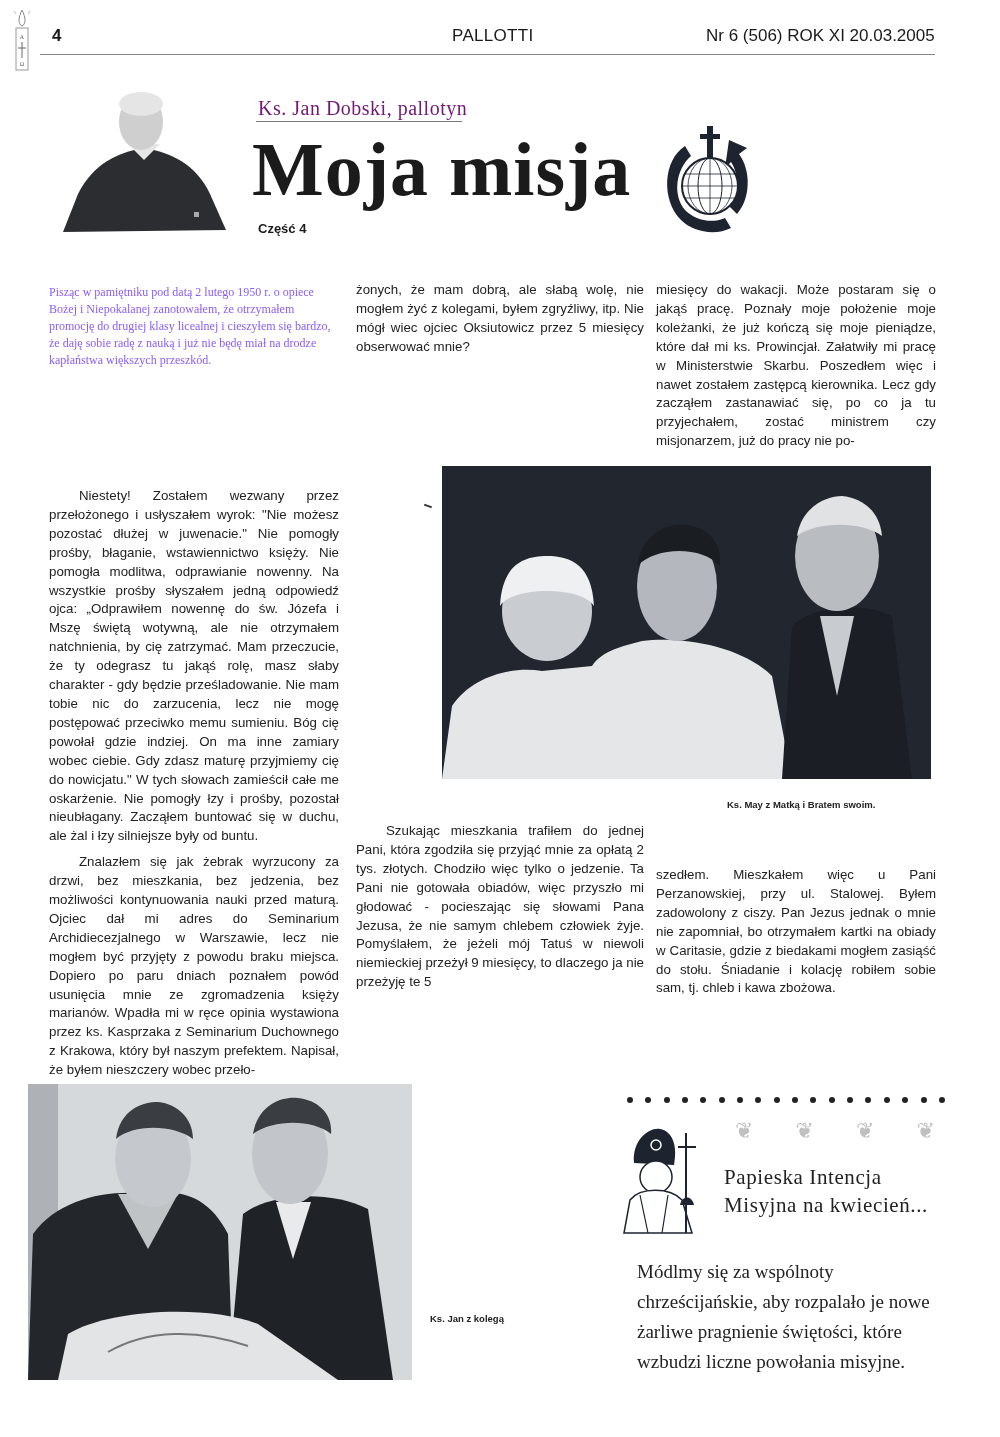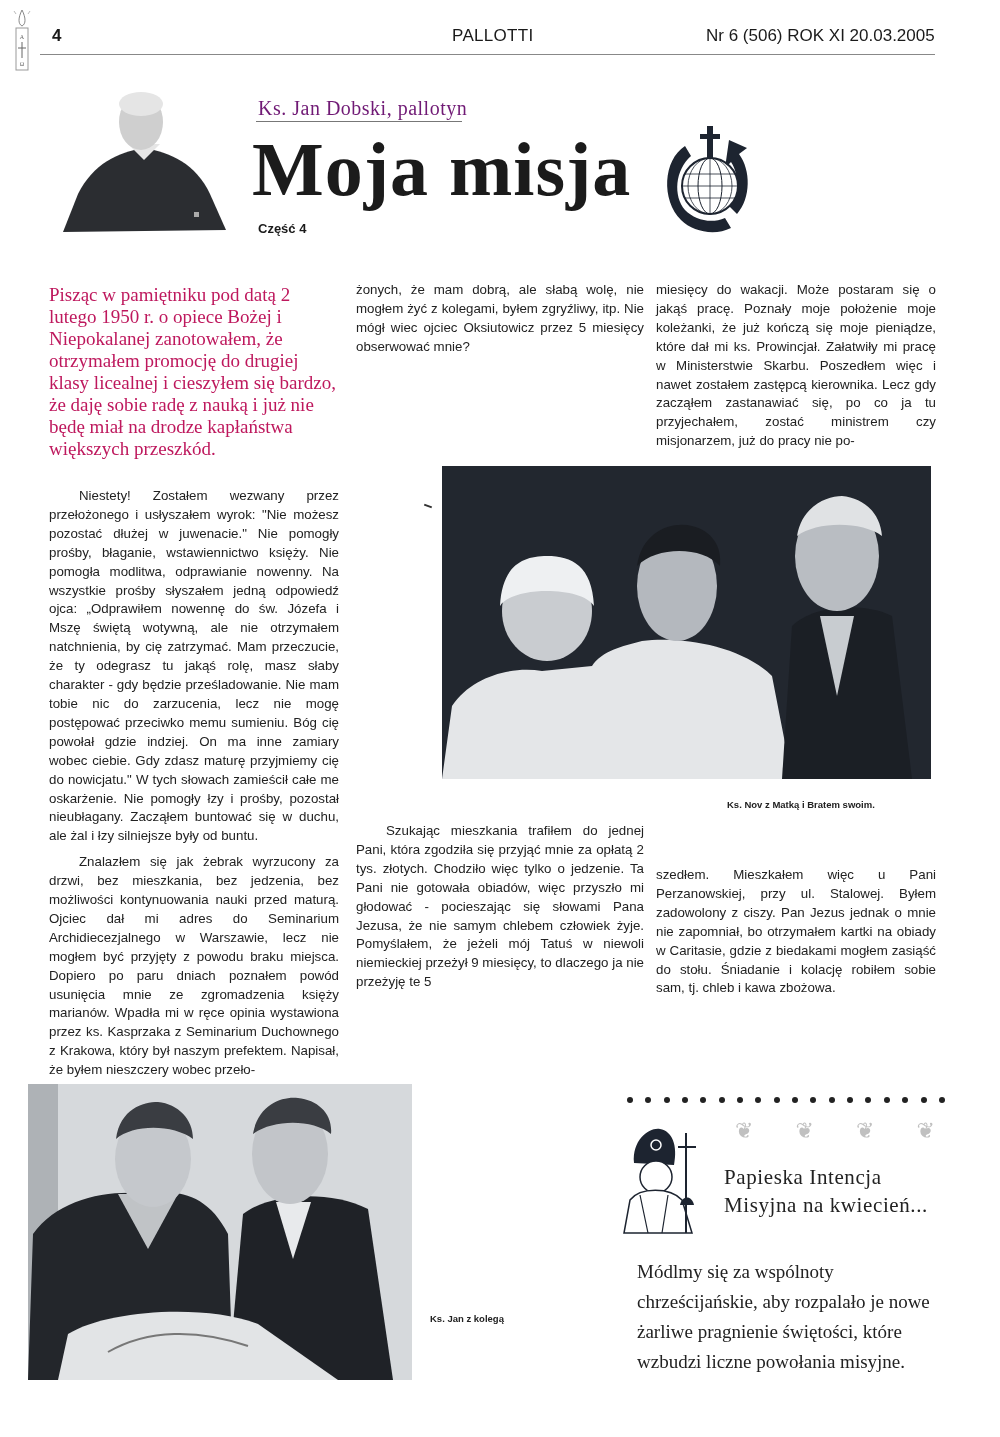--- a/index.html
+++ b/index.html
@@ -17,21 +17,21 @@
   .portrait { left: 58px; top: 82px; width: 172px; height: 152px; }
 
   
   .byline { left: 258px; top: 97px; font-family: "Liberation Serif", serif; font-size: 20px; letter-spacing: 0.5px; color: #701a75; }
   .byline-rule { left: 256px; top: 121px; width: 206px; height: 1px; background: #777; }
   .title { left: 252px; top: 126px; font-family: "Liberation Serif", serif; font-weight: bold; font-size: 76px; line-height: 86px; color: #1b1b1b; letter-spacing: 1px; }
   .part { left: 258px; top: 221px; font-size: 13px; font-weight: bold; }
   .logo { left: 655px; top: 118px; width: 100px; height: 120px; }
 
   
-  .lead { left: 49px; top: 284px; width: 290px; font-family: "Liberation Serif", serif; font-size: 19px; line-height: 22px; color: #be185d; }
+  .lead { left: 49px; top: 284px; width: 290px; font-family: "Liberation Serif", serif; font-size: 12px; line-height: 17px; color: #8b5cf6; }
   .col { font-size: 13.3px; line-height: 18.9px; text-align: justify; color: #222; }
   .col p { margin: 0 0 7px 0; text-indent: 30px; }
   .col p.cont { text-indent: 0; }
   .col1 { left: 49px; top: 487px; width: 290px; }
   .col2a { left: 356px; top: 281px; width: 288px; }
   .col2b { left: 356px; top: 822px; width: 288px; }
   .col3a { left: 656px; top: 281px; width: 280px; }
   .col3b { left: 656px; top: 866px; width: 280px; }
 
   
@@ -124,21 +124,21 @@
     <ellipse cx="105" cy="145" rx="45" ry="50" fill="#c9ccd0"></ellipse>
     <path d="M58 140 C60 100 80 90 105 90 C130 90 150 100 152 140 C140 120 70 120 58 140 Z" fill="#eef0f2"></path>
     <ellipse cx="235" cy="120" rx="40" ry="55" fill="#b4b8be"></ellipse>
     <path d="M195 100 C200 65 230 55 250 60 C270 65 280 80 278 100 C260 80 215 80 195 100 Z" fill="#1a1d22"></path>
     <path d="M340 313 L350 160 C370 140 420 135 450 150 L470 313 Z" fill="#1b1f25"></path>
     <path d="M378 150 L395 230 L412 150 Z" fill="#c8ccd0"></path>
     <ellipse cx="395" cy="90" rx="42" ry="55" fill="#b9bdc2"></ellipse>
     <path d="M355 70 C360 40 385 30 400 30 C420 32 438 45 440 70 C420 55 375 55 355 70 Z" fill="#e0e2e4"></path>
   </svg>
 </div>
-<div class="abs caption cap-family">Ks. Nov z Matką i Bratem swoim.</div>
+<div class="abs caption cap-family">Ks. May z Matką i Bratem swoim.</div>
 
 <div class="abs photo colleague" title="Two young men in suits with open book">
   <svg width="384" height="296" viewBox="0 0 384 296">
     <rect width="384" height="296" fill="#d6d9dc"></rect>
     <rect x="0" y="0" width="30" height="296" fill="#aeb2b6"></rect>
     <path d="M0 296 L5 150 C30 115 80 105 120 110 C150 105 180 110 200 150 L205 296 Z" fill="#23262b"></path>
     <path d="M90 110 L120 165 L150 110 Z" fill="#c0c3c6"></path>
     <ellipse cx="125" cy="75" rx="38" ry="48" fill="#c5c8cc"></ellipse>
     <path d="M88 55 C92 25 115 18 130 18 C150 20 165 35 165 55 C145 40 105 40 88 55 Z" fill="#3a3d42"></path>
     <path d="M200 296 L215 130 C240 110 300 105 340 125 L365 296 Z" fill="#1f2227"></path>

